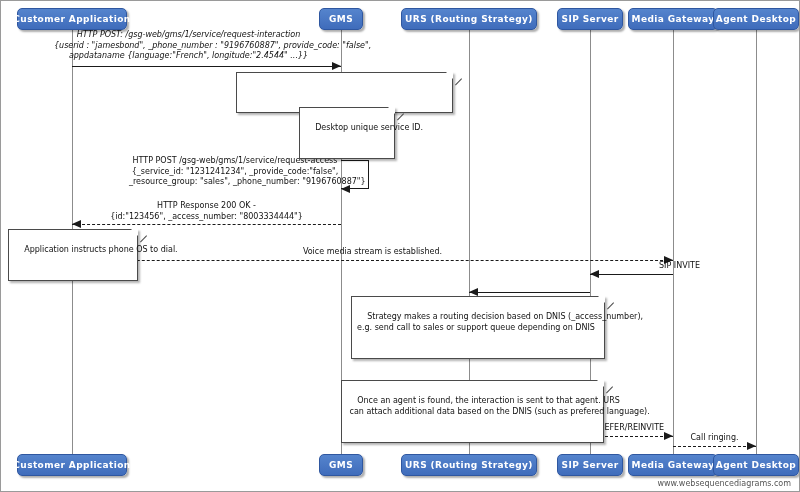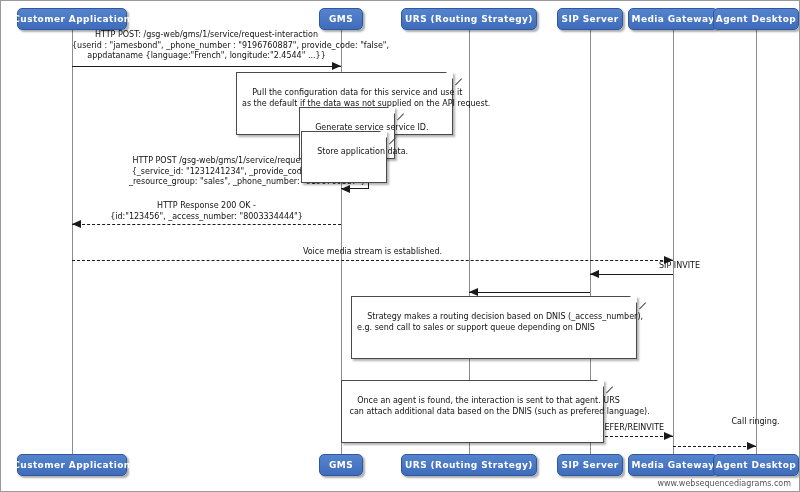--- a/index.html
+++ b/index.html
@@ -149,88 +149,86 @@
   <div class="lifeline" style="left:672px; top:29px; height:424px;"></div>
   <div class="lifeline" style="left:755px; top:29px; height:424px;"></div>
 
   <div class="participant" style="left:16px; top:7px; width:110px;">Customer Application</div>
   <div class="participant" style="left:318px; top:7px; width:44px;">GMS</div>
   <div class="participant" style="left:400px; top:7px; width:136px;">URS (Routing Strategy)</div>
   <div class="participant" style="left:556px; top:7px; width:66px;">SIP Server</div>
   <div class="participant" style="left:627px; top:7px; width:90px;">Media Gateway</div>
   <div class="participant" style="left:712px; top:7px; width:86px;">Agent Desktop</div>
 
-  <div class="msg-label" style="left:71px; top:29px; width:269px;">HTTP POST: /gsg-web/gms/1/service/request-interaction
+  <div class="msg-label" style="left:53px; top:29px; width:269px;font-style:italic;">HTTP POST: /gsg-web/gms/1/service/request-interaction
 {userid : "jamesbond", _phone_number : "9196760887", provide_code: "false",
 appdataname {language:"French", longitude:"2.4544" ...}}</div>
   <div class="msg-line" style="left:71px; top:65px; width:269px;"></div>
   <div class="arrow-head right" style="left:331px; top:61px;"></div>
 
   <div class="note" style="left:235px; top:71px; width:217px;">
-    <span>Pull the configuration data for this service and use it
-as the default if the data was not supplied on the API request.</span>
     <span class="dogear"></span>
   </div>
 
   <div class="note" style="left:298px; top:106px; width:96px;">
-    <span>Generate service service ID.</span>
-    <span class="dogear"></span>
-  </div>
-
-  <div class="note" style="left:300px; top:130px; width:86px;">
-    <span>Store application data.</span>
-    <span class="dogear"></span>
-  </div>
+    <span>Desktop unique service ID.</span>
+    <span class="dogear"></span>
+  </div>
+
 
   <div class="msg-label" style="left:128px; top:155px; width:212px;">HTTP POST /gsg-web/gms/1/service/request-access
 {_service_id: "1231241234", _provide_code:"false",
 _resource_group: "sales", _phone_number: "9196760887"}</div>
   <div class="selfloop" style="left:340px; top:159px; width:28px; height:29px;"></div>
   <div class="arrow-head left" style="left:340px; top:184px;"></div>
 
   <div class="msg-label" style="left:71px; top:200px; width:269px;">HTTP Response 200 OK -
 {id:"123456", _access_number: "8003334444"}</div>
   <div class="msg-line dashed" style="left:71px; top:223px; width:269px;"></div>
   <div class="arrow-head left" style="left:71px; top:219px;"></div>
 
+  <div class="note" style="left:7px; top:228px; width:130px;">
+    <span>Application instructs phone OS to dial.</span>
+    <span class="dogear"></span>
+  </div>
 
   <div class="msg-label" style="left:71px; top:246px; width:601px;">Voice media stream is established.</div>
   <div class="msg-line dashed" style="left:71px; top:259px; width:601px;"></div>
   <div class="arrow-head right" style="left:663px; top:255px;"></div>
 
   <div class="msg-label" style="left:589px; top:260px; width:83px;padding-left:48px;">SIP INVITE</div>
   <div class="msg-line" style="left:589px; top:273px; width:83px;"></div>
   <div class="arrow-head left" style="left:589px; top:269px;"></div>
 
   <div class="msg-label" style="left:468px; top:278px; width:121px;margin-top:20px;">eventRouteRequest</div>
   <div class="msg-line" style="left:468px; top:291px; width:121px;"></div>
   <div class="arrow-head left" style="left:468px; top:287px;"></div>
 
-  <div class="note" style="left:350px; top:295px; width:286px;">
+  <div class="note" style="left:350px; top:295px; width:254px;">
     <span>Strategy makes a routing decision based on DNIS (_access_number),
 e.g. send call to sales or support queue depending on DNIS</span>
     <span class="dogear"></span>
   </div>
 
 
   <div class="note" style="left:340px; top:379px; width:263px;">
     <span>Once an agent is found, the interaction is sent to that agent. URS
  can attach additional data based on the DNIS (such as prefered language).</span>
     <span class="dogear"></span>
   </div>
 
   <div class="msg-label" style="left:468px; top:413px; width:121px;">request RouteCall</div>
   <div class="msg-line dashed" style="left:468px; top:426px; width:121px;"></div>
   <div class="arrow-head right" style="left:580px; top:422px;"></div>
 
   <div class="msg-label" style="left:589px; top:422px; width:83px;">REFER/REINVITE</div>
   <div class="msg-line dashed" style="left:589px; top:435px; width:83px;"></div>
   <div class="arrow-head right" style="left:663px; top:431px;"></div>
 
-  <div class="msg-label" style="left:672px; top:416px; width:83px;padding-left:41px;">Call ringing.</div>
+  <div class="msg-label" style="left:672px; top:432px; width:83px;">Call ringing.</div>
   <div class="msg-line dashed" style="left:672px; top:445px; width:83px;"></div>
   <div class="arrow-head right" style="left:746px; top:441px;"></div>
 
   <div class="participant" style="left:16px; top:453px; width:110px;">Customer Application</div>
   <div class="participant" style="left:318px; top:453px; width:44px;">GMS</div>
   <div class="participant" style="left:400px; top:453px; width:136px;">URS (Routing Strategy)</div>
   <div class="participant" style="left:556px; top:453px; width:66px;">SIP Server</div>
   <div class="participant" style="left:627px; top:453px; width:90px;">Media Gateway</div>
   <div class="participant" style="left:712px; top:453px; width:86px;">Agent Desktop</div>
 

